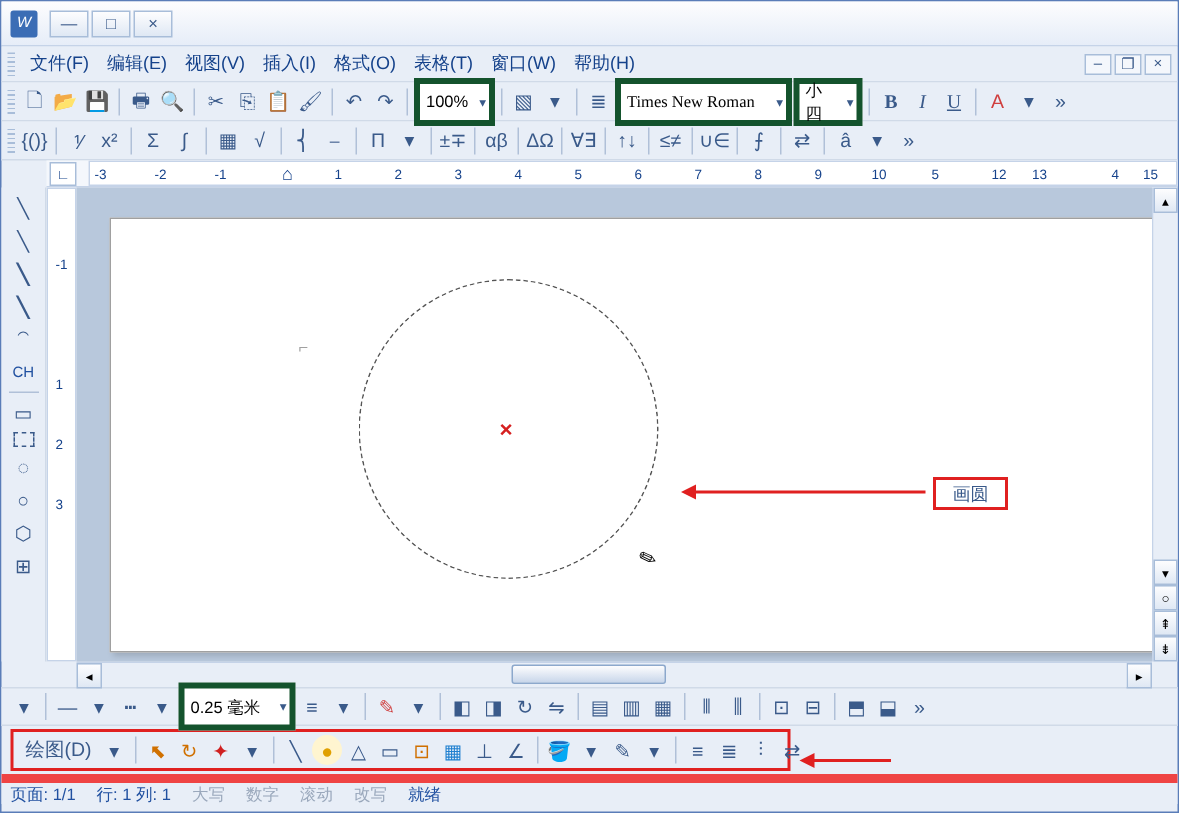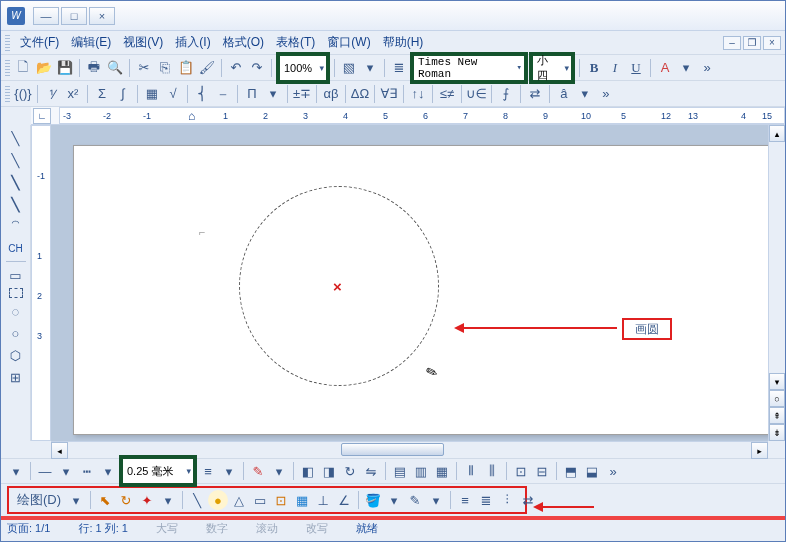--- a/index.html
+++ b/index.html
@@ -54,21 +54,21 @@
 .sb-trackh { flex: 1; background: #e8eef7; position: relative; }
 .sb-thumb { position: absolute; left: 40%; width: 15%; height: 13px; top: 1px; background: linear-gradient(#fdfdfe,#c8d6ea); border: 1px solid #8ca8cc; border-radius: 2px; }
 
 .draw-toolbar { height: 26px; background: #e8eef7; border-top: 1px solid #d0dae8; border-bottom: 1px solid #d0dae8; display: flex; align-items: center; padding: 0 4px; font-size: 12px; gap: 1px; }
 
 .draw-toolbar2 { height: 28px; background: #e8eef7; border: 2.5px solid #e02020; display: flex; align-items: center; padding: 0 4px; font-size: 12px; gap: 1px; margin: 2px 258px 2px 6px; }
 
 .arrow-red2 { position: absolute; left: 536px; bottom: 36px; width: 58px; height: 2px; background: #e02020; }
 .arrow-red2::before { content: ""; position: absolute; left: -8px; top: -4px; border: 5px solid transparent; border-right: 10px solid #e02020; }
 
-.statusbar { height: 20px; background: #e8eef7; display: flex; align-items: flex-end; padding: 0 6px; font-size: 11px; color: #15428b; gap: 28px; border-top: 4px solid #ef4444; }
+.statusbar { height: 20px; background: #e8eef7; display: flex; align-items: flex-start; padding: 0 6px; font-size: 11px; color: #15428b; gap: 14px; border-top: 6px solid #ef4444; }
 .statusbar .sl { color: #2050a0; }
 .statusbar .sd { color: #9aa8bc; }
 
 .watermark { position: absolute; right: 18px; bottom: 12px; text-align: right; pointer-events: none; }
 .watermark .wm1 { font-size: 22px; font-weight: 900; color: #2aa82a; -webkit-text-stroke: 1px #fff; letter-spacing: 1px; }
 .watermark .wm2 { font-size: 14px; font-weight: bold; color: #ff8a00; -webkit-text-stroke: 0.5px #fff; }
 
 .pencil-cursor { position: absolute; left: 352px; top: 218px; font-size: 14px; transform: rotate(-20deg); }
 </style>
 </head>
@@ -115,21 +115,21 @@
     <div class="sep"></div>
     <div class="tbtn">↶</div>
     <div class="tbtn">↷</div>
     <div class="sep"></div>
     <div class="combo" style="width:54px">100%</div>
     <div class="sep"></div>
     <div class="tbtn">▧</div>
     <div class="tbtn">▾</div>
     <div class="sep"></div>
     <div class="tbtn">≣</div>
-    <div class="combo" style="width:118px;font-family:Liberation Mono, monospace">Times New Roman</div>
+    <div class="combo" style="width:118px;font-family:Liberation Serif, serif">Times New Roman</div>
     <div class="combo" style="width:46px">小四</div>
     <div class="sep"></div>
     <div class="tbtn" style="font-weight:bold;font-family:serif">B</div>
     <div class="tbtn" style="font-style:italic;font-family:serif">I</div>
     <div class="tbtn" style="text-decoration:underline;font-family:serif">U</div>
     <div class="sep"></div>
     <div class="tbtn" style="color:#d04040">A</div>
     <div class="tbtn">▾</div>
     <div class="tbtn">»</div>
   </div>

